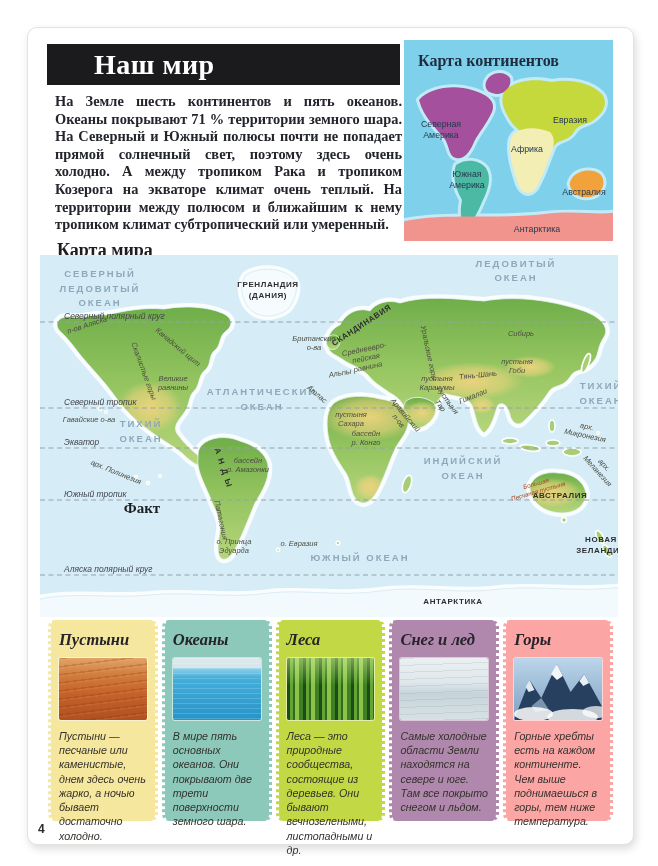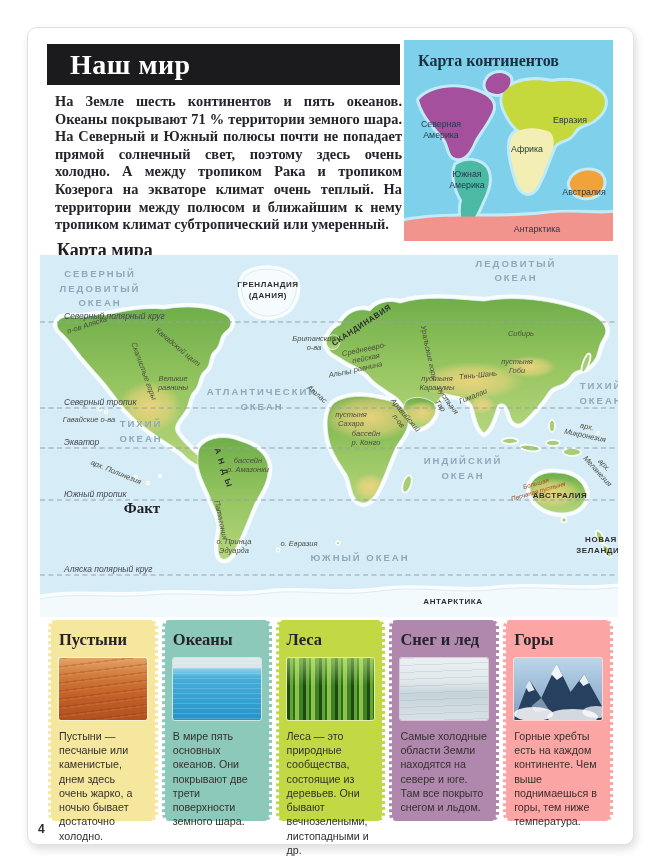--- a/index.html
+++ b/index.html
@@ -12,21 +12,21 @@
     background:#fff;border:1px solid #e2e2e2;border-radius:10px;
     box-shadow:2px 4px 8px rgba(0,0,0,.14);
   }
   
   .title-bar{
     position:absolute;left:47px;top:44px;width:353px;height:41px;
     background:#1b1b1d;color:#fff;display:flex;align-items:center;
   }
   .title-bar .t{
     font-family:"Liberation Serif",serif;font-weight:bold;
-    font-size:28px;padding-left:23px;letter-spacing:.5px;
+    font-size:28px;padding-left:23px;letter-spacing:.5px;margin-left:24px;
   }
   .intro{
     position:absolute;left:55px;top:93px;width:347px;
     font-family:"Liberation Serif",serif;font-weight:bold;
     font-size:14.4px;line-height:17.6px;color:#23252c;text-align:justify;
   }
   
   .cont-panel{
     position:absolute;left:404px;top:40px;width:209px;height:201px;
     background:#7fd0ea;overflow:hidden;
@@ -82,21 +82,21 @@
   .fact .f-text{
     font-size:10.3px;line-height:1.28;color:#35352f;
   }
   
   .cards{
     position:absolute;left:48px;top:620px;width:565px;height:201px;
     display:flex;gap:4px;
   }
   .card{
     flex:1 1 0;border-radius:7px;padding:10px 8px 4px 8px;box-sizing:border-box;
-    border-left:3px dotted #fff;border-right:3px dotted #fff;
+    border-left:3px dotted #fff;border-right:3px dotted #fff;font-style:italic;
   }
   .card-title{
     font-family:"Liberation Serif",serif;font-weight:bold;
     font-size:16.5px;color:#26232a;
   }
   .card-img{
     margin-top:8px;height:62px;border-radius:2px;
     box-shadow:0 0 0 1px rgba(255,255,255,.55);
   }
   .card-text{

